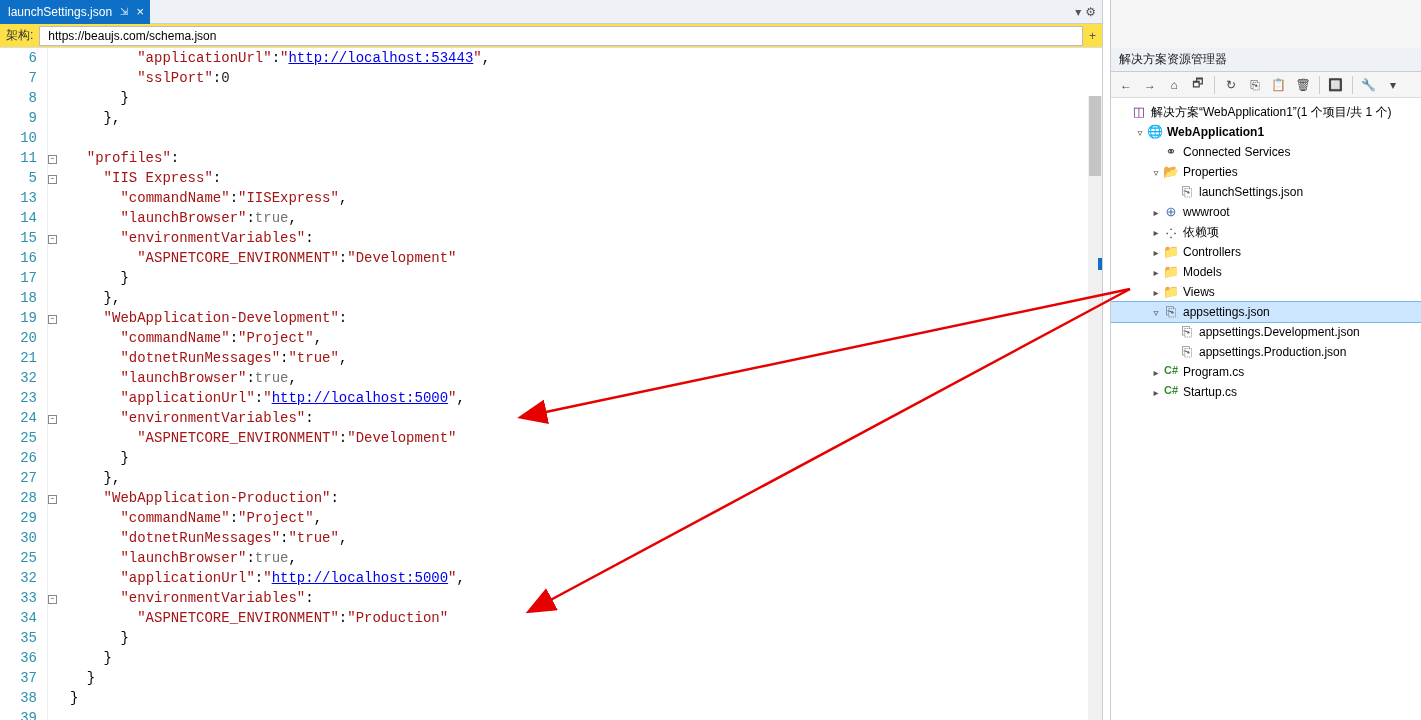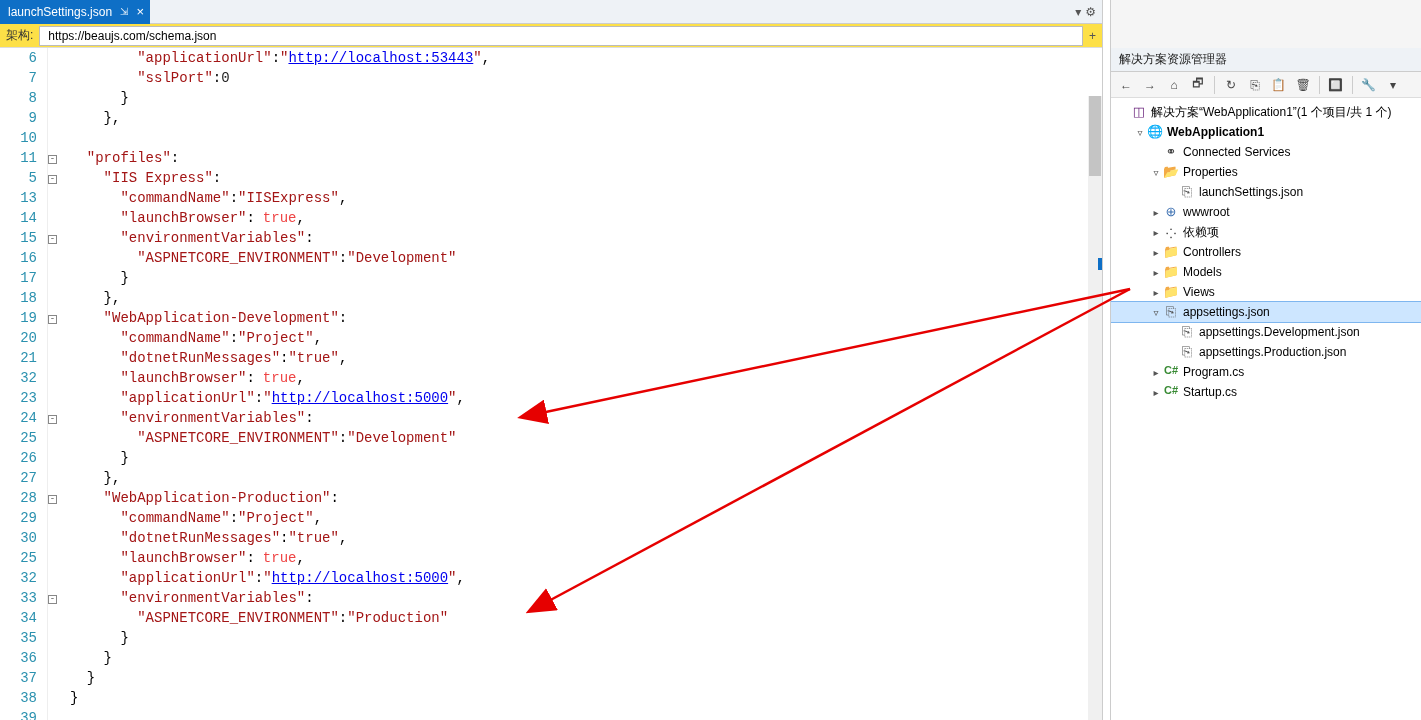--- a/index.html
+++ b/index.html
@@ -18,21 +18,21 @@
   .schemabar .after { padding: 0 6px; color: #555; cursor: pointer; }
   .code-view { flex: 1; display: flex; overflow: hidden; position: relative; font-family: Consolas, "Courier New", monospace; font-size: 14px; line-height: 20px; }
   .gutter { width: 48px; background: #fff; color: #2b91af; text-align: right; padding-right: 10px; border-right: 1px solid #eee; }
   .gutter div { height: 20px; }
   .fold-gutter { width: 16px; border-right: 0; }
   .fold-gutter div { height: 20px; text-align: center; color: #6a6a6a; font-size: 11px; }
   .code { flex: 1; position: relative; white-space: pre; overflow: hidden; }
   .code-line { height: 20px; padding-left: 6px; position: relative; }
   .hl { background: #fdf7e3; position: absolute; left: 0; right: 0; height: 20px; z-index: -1; }
   .str { color: #a31515; } 
-  .kw  { color: #ef4444; margin-left: 8px; } 
+  .kw  { color: #737373; } 
   .num { color: #222; }
   .url { color: #0000ee; text-decoration: underline; }
   .fold-box { display:inline-block; width:9px; height:9px; border:1px solid #888; font-size:9px; line-height:7px; text-align:center; color:#555; }
   .solution-panel { width: 311px; display: flex; flex-direction: column; background: #f5f5f5; border-left: 1px solid #ccc; }
   .sp-title { height: 24px; display: flex; align-items: center; padding: 0 8px; background: #eef2f6; border-bottom: 1px solid #ccc; color: #1b1b1b; margin-top: 48px; }
   .sp-toolbar { height: 26px; display: flex; align-items: center; gap: 2px; padding: 0 4px; border-bottom: 1px solid #ddd; }
   .tbtn { width: 22px; height: 22px; display: inline-flex; align-items: center; justify-content: center; color: #444; cursor: pointer; border-radius: 2px; }
   .tsep { width: 1px; height: 18px; background: #ccc; margin: 0 3px; }
   .sp-search { height: 24px; display: flex; align-items: center; padding: 0 4px; border-bottom: 1px solid #ddd; }
   .sp-search input { width: 100%; height: 20px; border: 1px solid #bbb; padding: 0 4px; font: inherit; color: #666; background: #fff; }

